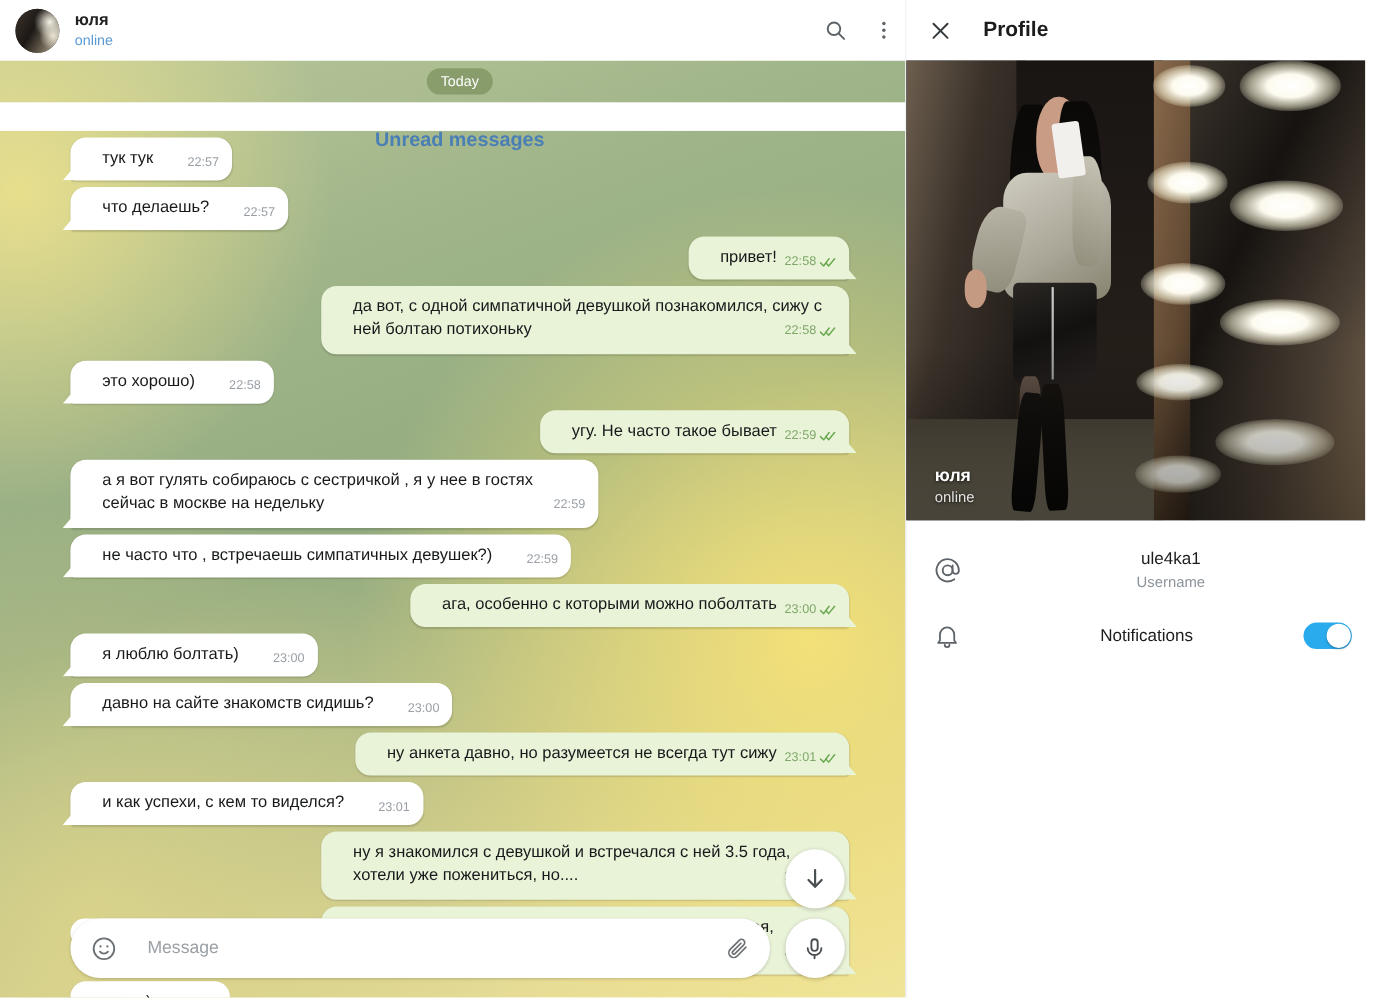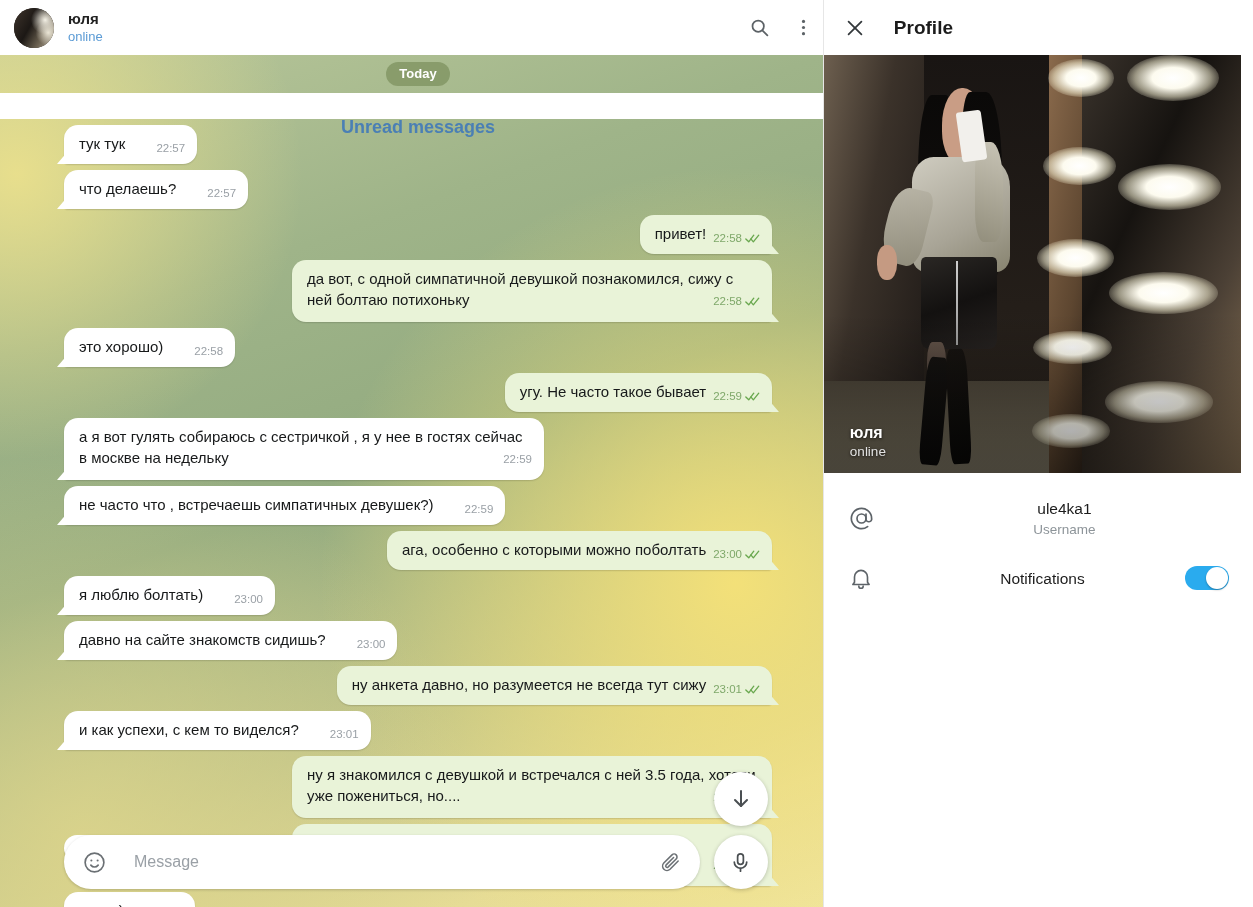--- a/index.html
+++ b/index.html
@@ -40,40 +40,40 @@
       radial-gradient(circle at 2% 14%,  rgba(238,226,140,0.9) 0%, rgba(238,226,140,0) 26%),
       radial-gradient(circle at 10% 92%, rgba(226,216,140,0.75) 0%, rgba(226,216,140,0) 36%),
       linear-gradient(160deg, #b9c79a 0%, #9fb489 26%, #93ab80 48%, #bdc289 70%, #e6dc96 88%, #efe5a0 100%);
   }
 
   .today-row {
     position:absolute; top:61px; left:0; width:836px; height:26px;
     display:flex; justify-content:center; align-items:center; z-index:12;
   }
   .today-pill {
-    background: rgba(125,145,95,0.75); color:#fff; font-size:13px; font-weight:bold;
+    background: rgba(125,145,95,0.75); color:#fff; font-size:13px; font-weight:normal;
     padding:4px 13px; border-radius:13px; line-height:16px;
   }
   .unread-bar {
     position:absolute; top:93px; left:0; width:836px; height:26px;
     background:#fff; display:flex; align-items:center; justify-content:center; z-index:12;
   }
   .unread-bar span { color:#4a7fb5; font-size:18px; font-weight:bold;margin-top:43px; }
 
   .msg-list {
     position:absolute; top:119px; left:0; width:836px; height:788px;
     padding: 6px 0 0 0; z-index:10;
   }
   .row { display:flex; padding: 0 64px 0 64px; margin-bottom:6px; }
   .row.in  { justify-content:flex-start; }
   .row.out { justify-content:flex-end; }
 
   .bubble {
     position:relative; max-width:480px; border-radius:14px;
-    padding:8px 12px 8px 15px; box-shadow:0 1px 1.5px rgba(0,0,0,0.14);
+    padding:8px 12px 8px 29px; box-shadow:0 1px 1.5px rgba(0,0,0,0.14);
     font-size:15px; line-height:21px; color:#17191a; word-wrap:break-word;
   }
   .bubble.in  { background:#ffffff; border-bottom-left-radius:4px; }
   .bubble.out { background:#e9f3d8; border-bottom-right-radius:4px; }
 
   
   .bubble.in::after {
     content:""; position:absolute; bottom:0; left:-7px; width:12px; height:14px;
     background:#ffffff; clip-path: polygon(100% 0, 100% 100%, 0 100%);
     border-bottom-right-radius:2px;

